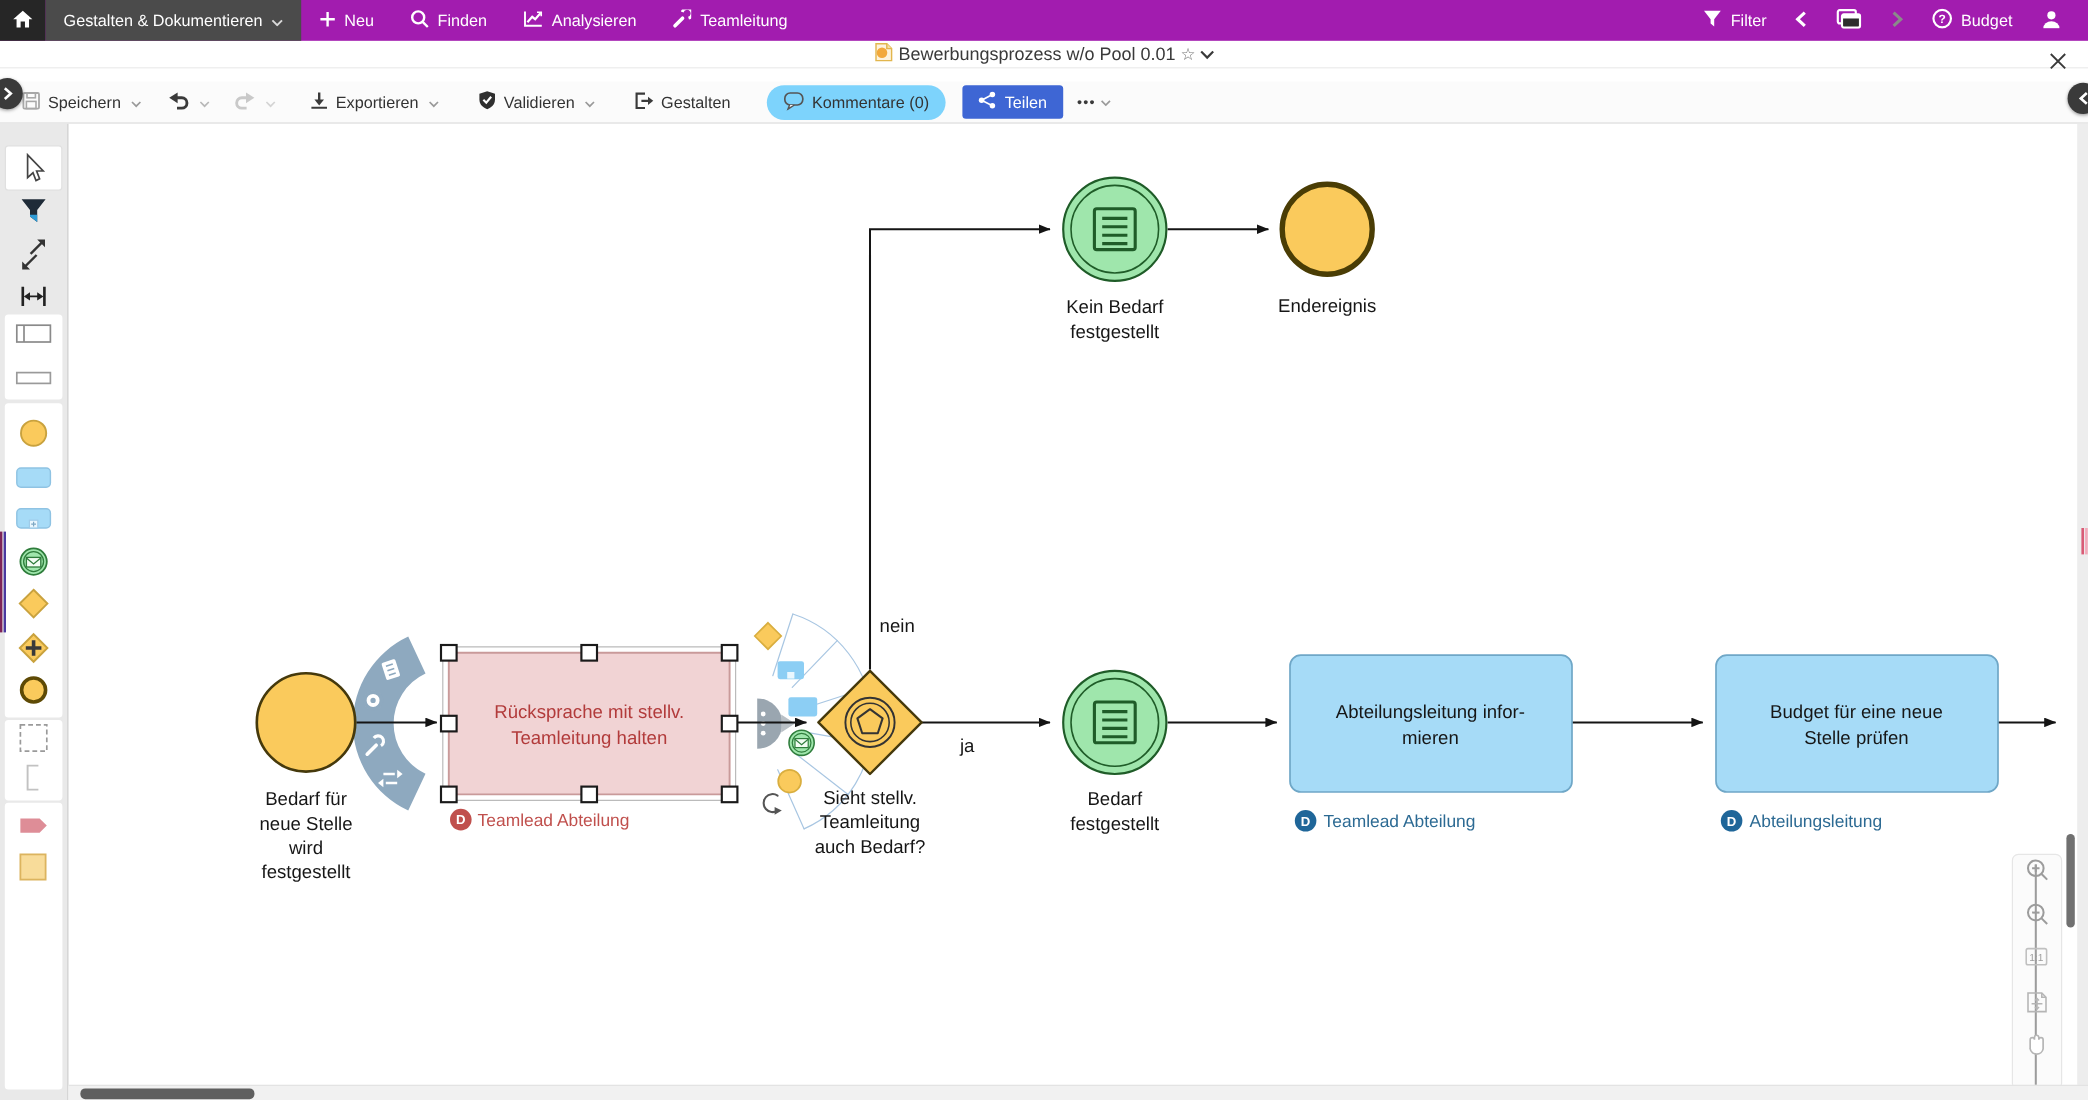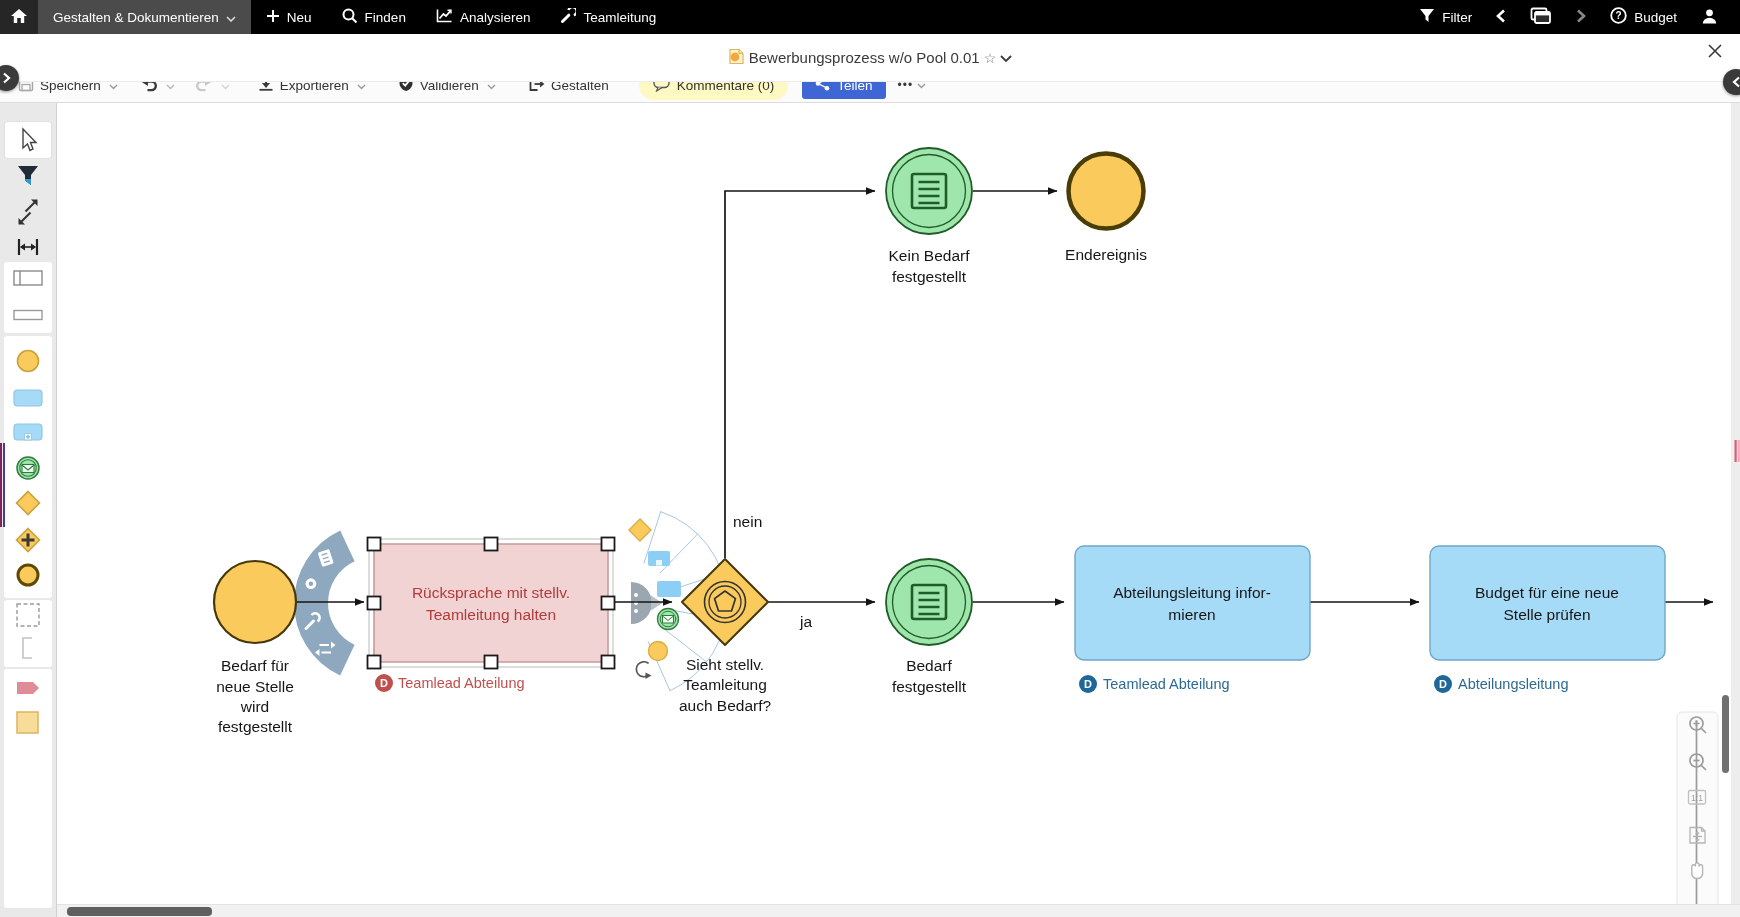--- a/index.html
+++ b/index.html
@@ -1,40 +1,40 @@
 <!DOCTYPE html>
 <html><head>
 <meta charset="utf-8">
 <style>
   * { margin:0; padding:0; box-sizing:border-box; }
   html,body { width:1740px; height:917px; overflow:hidden; font-family:"Liberation Sans",sans-serif; background:#fff; position:relative; }
 
   
-  #topbar { position:absolute; left:0; top:0; width:1740px; height:34px; background:#000000; display:flex; align-items:stretch; color:#fff; font-size:13.5px; z-index:10; }
+  #topbar { position:absolute; left:0; top:0; width:1740px; height:34px; background:#a21caf; display:flex; align-items:stretch; color:#fff; font-size:13.5px; z-index:10; }
   .tb-home { width:38px; display:flex; align-items:center; justify-content:center; background:#262626; cursor:pointer; }
   .tb-item { display:flex; align-items:center; gap:7px; padding:0 15px; cursor:pointer; white-space:nowrap; }
   .tb-item.active { background:#4b4b4b; }
   .tb-right { margin-left:auto; display:flex; align-items:center; gap:4px; padding-right:12px; }
   .tb-right .tb-item { padding:0 10px;text-align:right; }
 
   
-  #titlebar { position:absolute; left:0; top:34px; width:1740px; height:48px; background:#fff; display:flex; align-items:center; justify-content:center; gap:4px; font-size:15px; color:#3a3a3a; border-bottom:1px solid #ececec; z-index:9; }
+  #titlebar { position:absolute; left:0; top:34px; width:1740px; height:23px; background:#fff; display:flex; align-items:center; justify-content:center; gap:4px; font-size:15px; color:#3a3a3a; border-bottom:1px solid #ececec; z-index:9; }
   #titlebar .star { font-size:14px; color:#777; }
   #close-btn { position:absolute; right:16px; top:8px; width:18px; height:18px; cursor:pointer; display:flex; align-items:center; justify-content:center; }
 
   
   #toolbar { position:absolute; left:0; top:68px; width:1740px; height:35px; background:#fbfbfb; border-bottom:1px solid #dcdcdc; display:flex; align-items:center; font-size:13.5px; color:#333; padding:0 30px 0 18px; z-index:8; }
   .tbtn { display:flex; align-items:center; gap:6px; margin-right:10px; cursor:pointer; white-space:nowrap; }
   .caret { display:inline-block; margin-left:2px; }
   .tbtn.disabled { color:#c2c2c2; }
   #tabs { margin-left:auto; display:flex; align-items:center; }
   .tab { padding:8px 4px 6px 4px; margin:0 12px; cursor:pointer; color:#333; border-bottom:2px solid transparent; }
   .tab.active { border-bottom:2px solid #4a4a4a; }
   .tab-sep { width:1px; height:15px; background:#ccc; }
-  #comments-pill { display:flex; align-items:center; gap:7px; background:#fef9c3; border-radius:15px; padding:5px 14px; margin:0 14px 0 20px; cursor:pointer; color:#333; }
+  #comments-pill { display:flex; align-items:center; gap:7px; background:#7dd3fc; border-radius:15px; padding:5px 14px; margin:0 14px 0 20px; cursor:pointer; color:#333; }
   #share-btn { display:flex; align-items:center; gap:7px; background:#3e66d4; color:#fff; border-radius:3px; padding:5px 13px; cursor:pointer; }
   #more-btn { display:flex; align-items:center; gap:4px; margin-left:12px; cursor:pointer; color:#3a3a3a; letter-spacing:1px; font-size:12px; }
   .edge-circle { position:absolute; width:26px; height:26px; border-radius:50%; background:#3a3a3a; display:flex; align-items:center; justify-content:center; z-index:20; cursor:pointer; box-shadow:0 1px 3px rgba(0,0,0,.4); }
   #edge-left { left:-7px; top:65px; }
   #edge-right { right:-9px; top:69px; }
 
   
   #palette { position:absolute; left:0; top:103px; width:57px; height:814px; background:#e9e9e9; border-right:1px solid #d2d2d2; z-index:6; }
   .pcard { position:absolute; left:4px; width:48px; background:#fff; border-radius:3px; }
   .pitem { position:absolute; left:50%; transform:translateX(-50%); width:40px; height:34px; cursor:pointer; }

